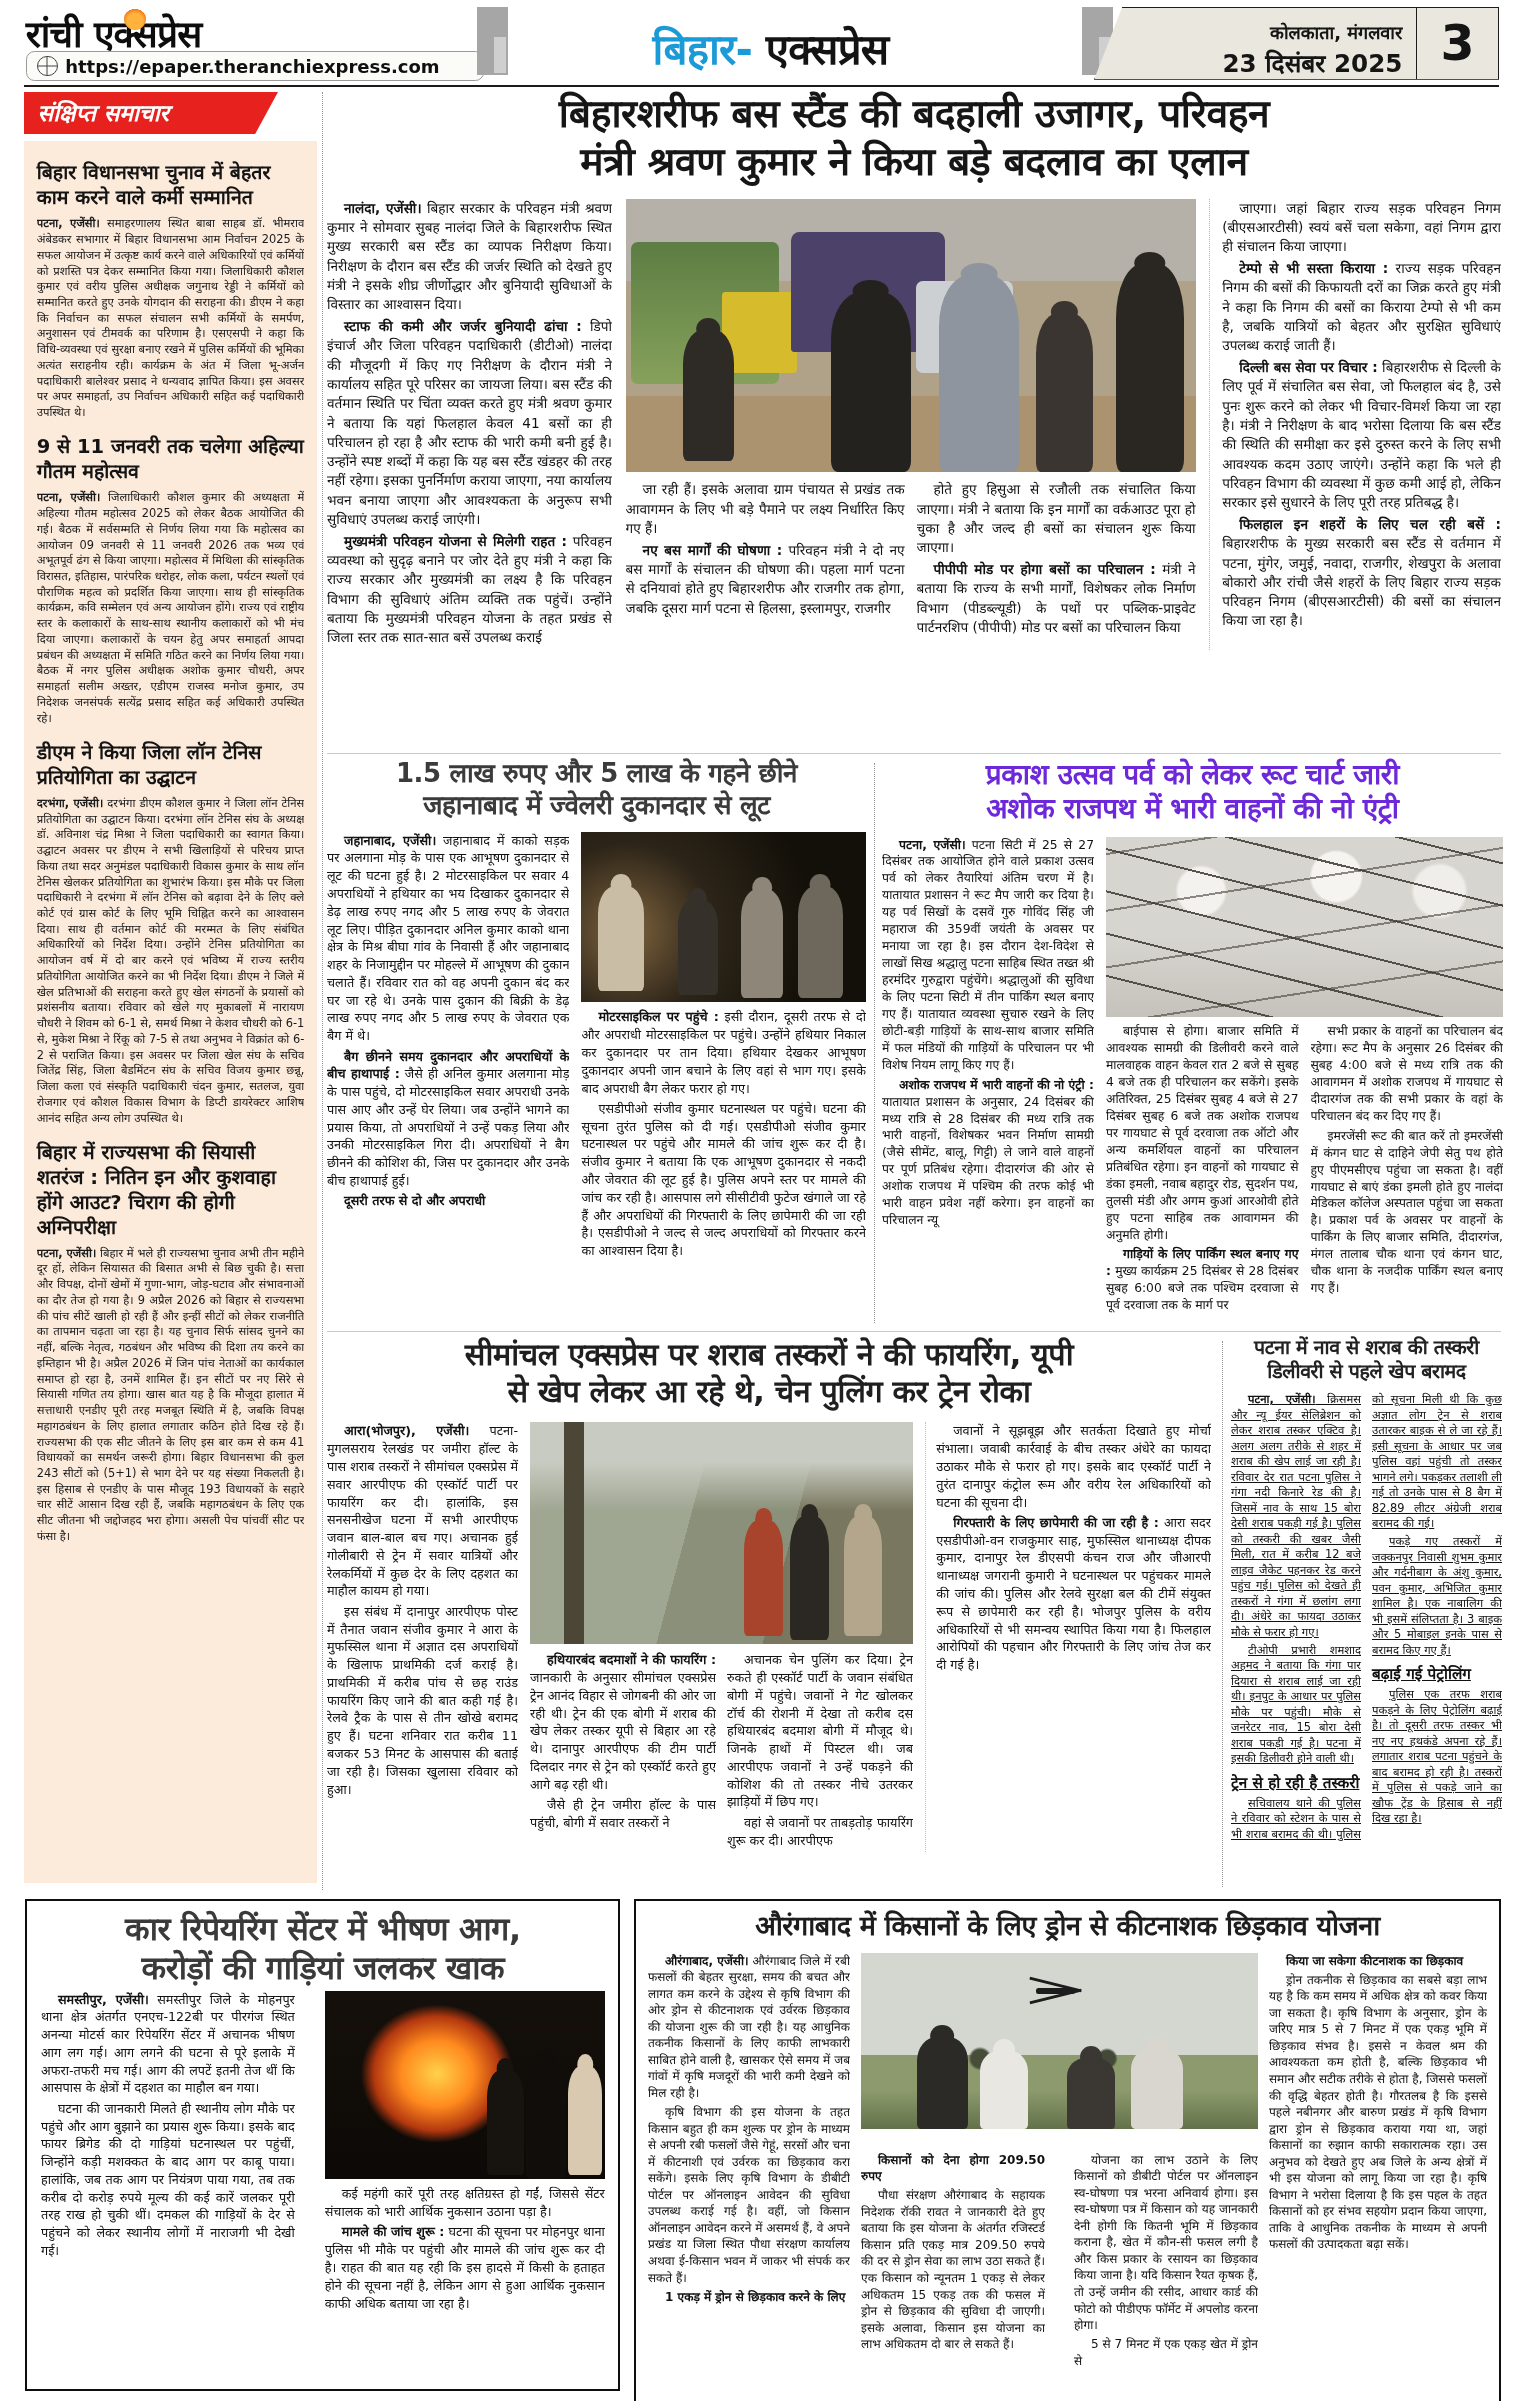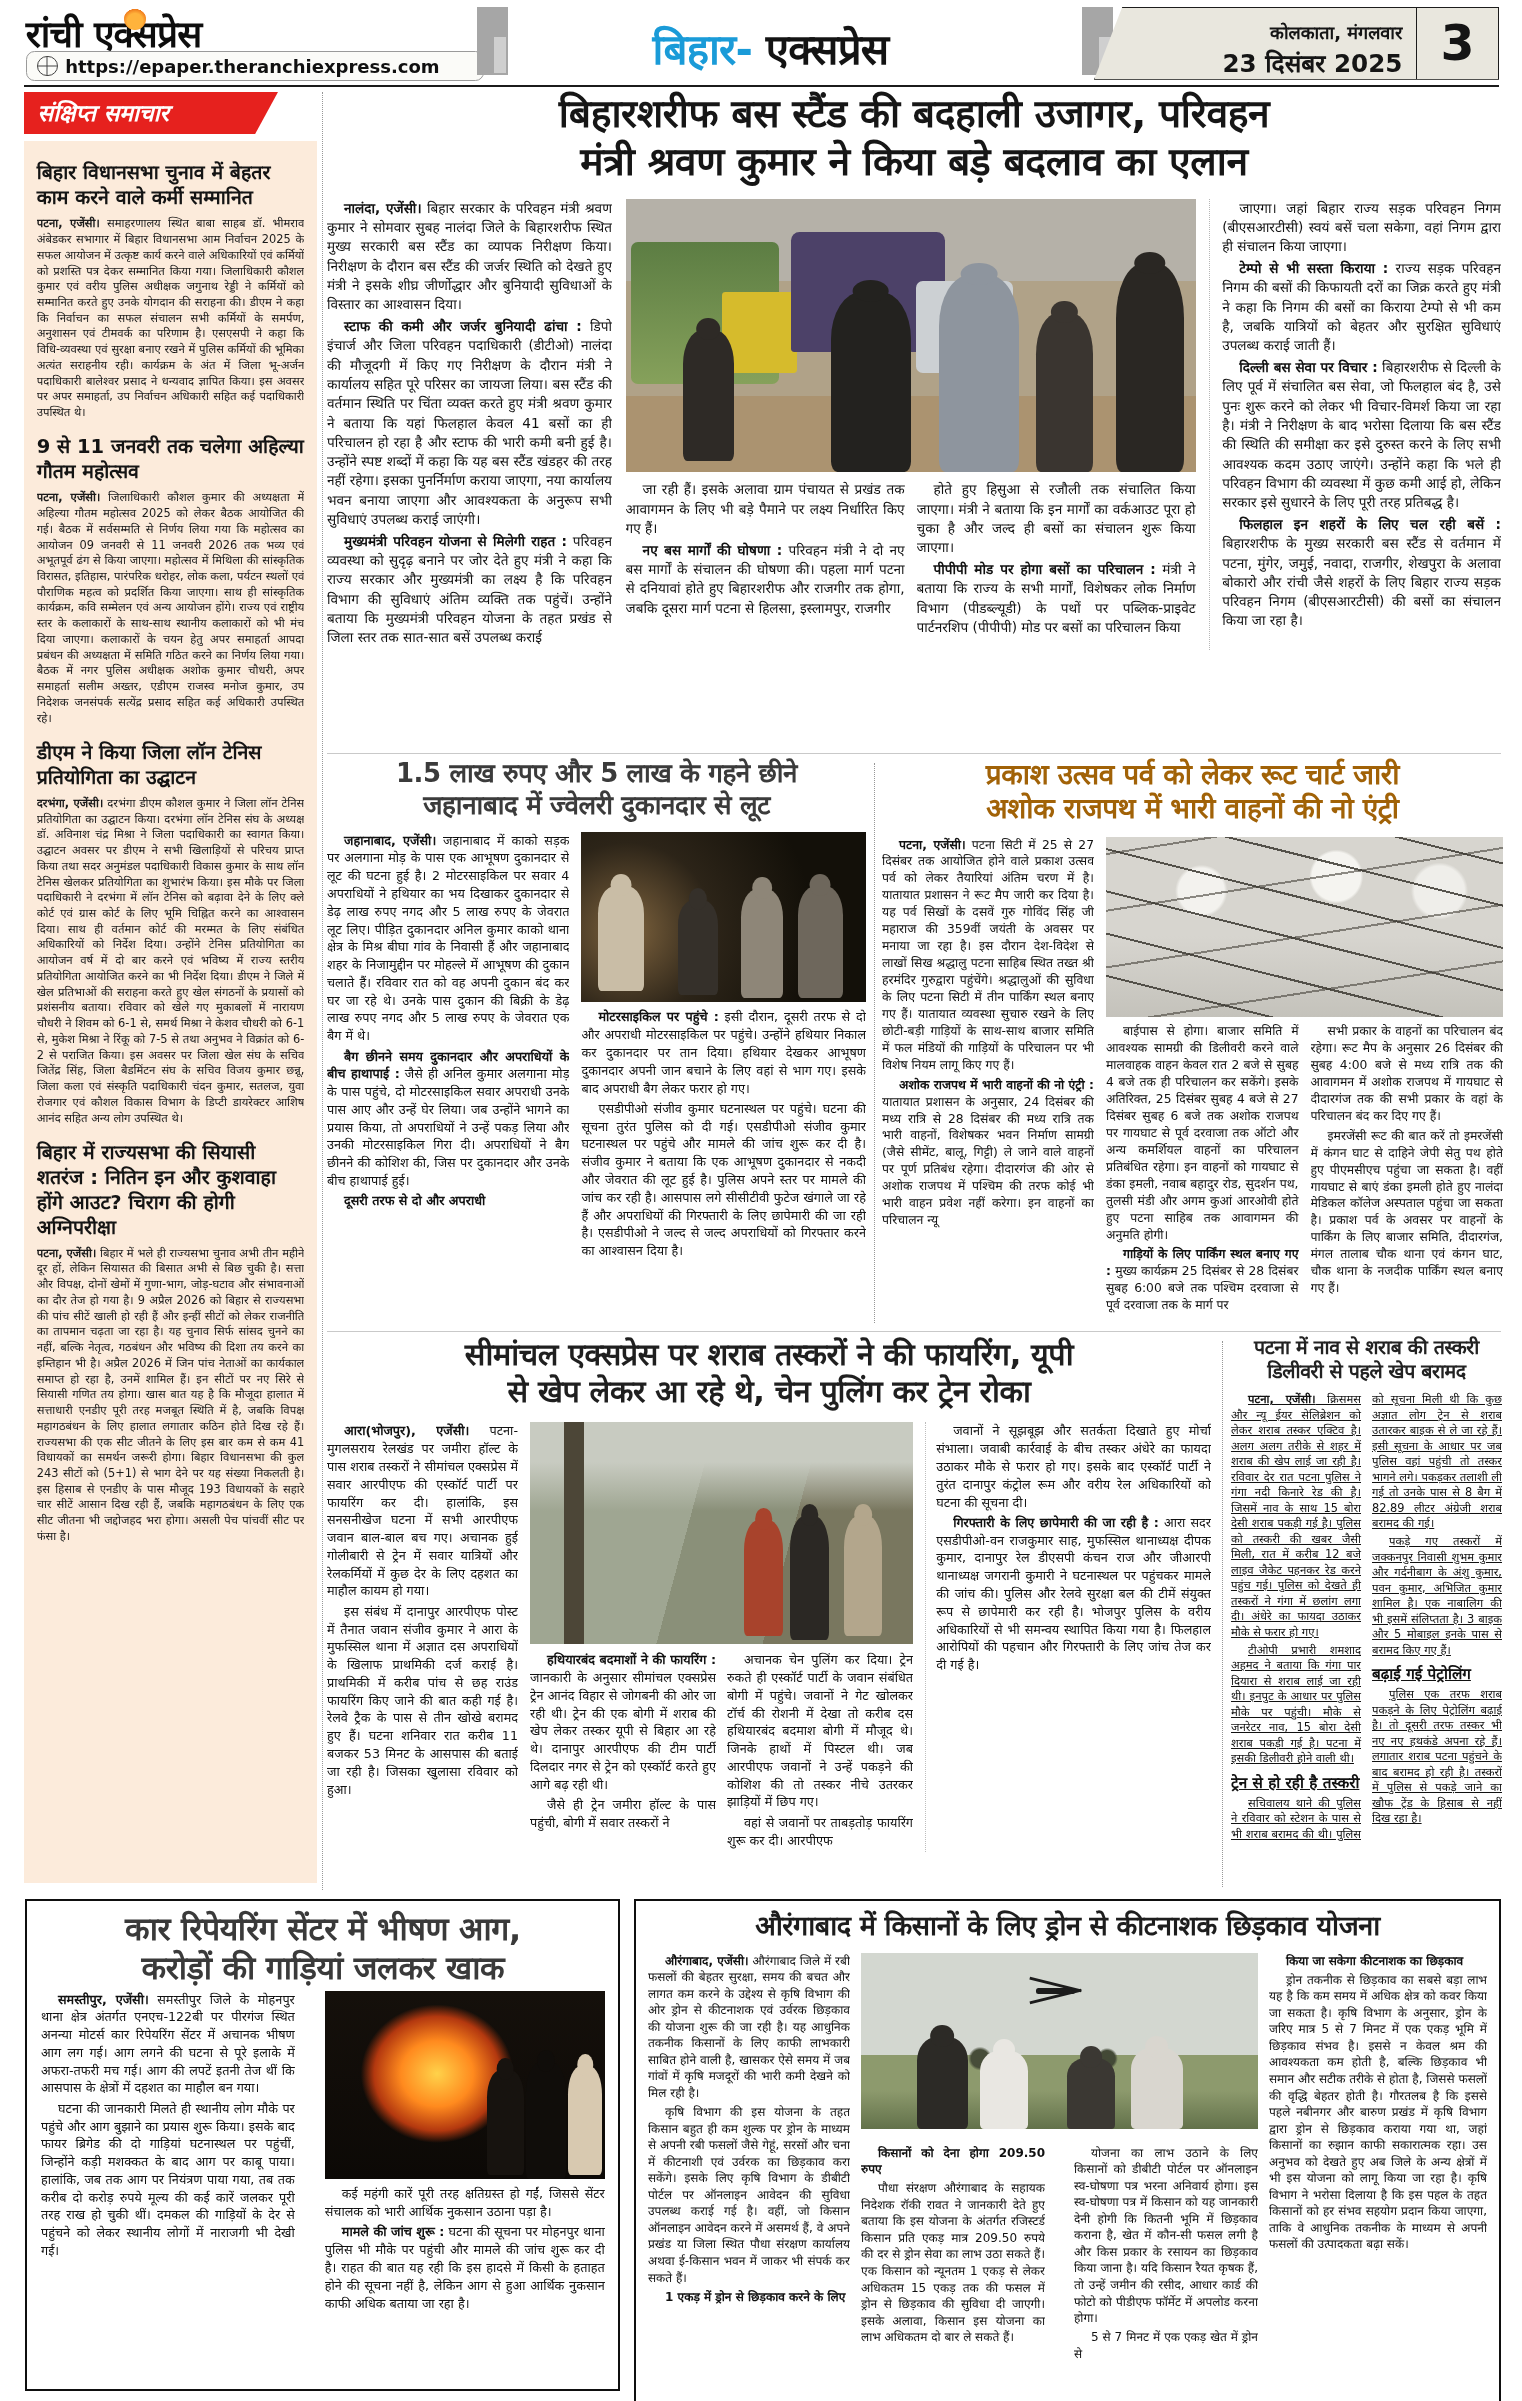--- a/index.html
+++ b/index.html
@@ -70,21 +70,21 @@
   .story-loot .hl{font-size:26px;color:#3b3b3b;}
   .loot-cols{margin-top:10.2px;gap:12px;font-size:12.7px;line-height:1.4;}
   .l-col1{width:46%;} .l-col2{width:54%;}
   .photo-night{width:100%;height:170px;margin-bottom:6.8px;
       background:radial-gradient(circle at 16% 58%,#6d5636 0 7%,#2c2418 34%,#131009 72%);}
   .f-n1{left:6%;bottom:6%;width:16%;height:62%;background:#c9bda6;}
   .f-n2{left:34%;bottom:4%;width:14%;height:56%;background:#35302a;}
   .f-n3{left:56%;bottom:2%;width:15%;height:64%;background:#8e8678;}
   .f-n4{left:76%;bottom:2%;width:16%;height:66%;background:#6e675c;}
   .story-prakash{position:absolute;left:882px;top:758px;width:621px;height:566px;}
-  .story-prakash .hl{font-size:28px;color:#a16207;}
+  .story-prakash .hl{font-size:28px;color:#6d28d9;}
   .pk-cols{margin-top:10.2px;gap:12px;font-size:12.3px;line-height:1.38;}
   .pk-col1{width:212px;flex:0 0 auto;}
   .pk-right{flex:1;display:flex;flex-direction:column;}
   .pk-two{display:flex;gap:12px;margin-top:6.8px;}
   .pk-two .coltxt{width:50%;}
   .photo-gurudwara{width:100%;height:180px;
      background:
        repeating-linear-gradient(14deg,transparent 0 39px,rgba(60,57,50,.85) 39px 41px),
        repeating-linear-gradient(-9deg,transparent 0 54px,rgba(70,66,58,.6) 54px 56px),
        radial-gradient(circle at 24% 30%,#f3f2ee 0 7%,transparent 8%),
@@ -122,21 +122,21 @@
      linear-gradient(#15100b,#0c0906);}
   .f-f1{left:58%;bottom:2%;width:13%;height:56%;background:#17130f;}
   .f-f2{left:72%;bottom:0;width:14%;height:62%;background:#100d0a;}
   .f-f3{left:87%;bottom:2%;width:12%;height:58%;background:#d8c9b0;}
   .story-drone{position:absolute;left:634px;top:1899px;width:867px;height:560px;border:2.5px solid #0f0f0f;
                padding:8.5px 12px;box-sizing:border-box;}
   .story-drone .hl{font-size:27px;color:#1d1d1d;}
   .dr-cols{margin-top:10.2px;gap:11px;font-size:12px;line-height:1.38;}
   .dr-col1{width:202px;flex:0 0 auto;}
   .dr-mid{width:397px;flex:0 0 auto;}
-  .dr-two{display:flex;gap:29px;margin-top:16px;}
+  .dr-two{display:flex;gap:29px;margin-top:23px;}
   .dr-two .coltxt{width:50%;}
   .dr-col4{flex:1;}
   .photo-field{width:100%;height:176px;background:
      radial-gradient(circle at 20% 62%,#3e4433 0 3%,transparent 4%),
      radial-gradient(circle at 30% 60%,#474d39 0 3%,transparent 4%),
      radial-gradient(circle at 62% 60%,#434936 0 3%,transparent 4%),
      linear-gradient(#d3d7d0 0 58%,#8d9a6d 58% 78%,#62714a 100%);}
   .drone-x{position:absolute;left:44%;top:20%;width:39px;height:6px;background:#1c1c1c;border-radius:2.5px;}
   .drone-x:before{content:"";position:absolute;left:-6.8px;top:-5.1px;width:53px;height:2.5px;background:#1c1c1c;transform:rotate(14deg);}
   .drone-x:after{content:"";position:absolute;left:-6.8px;top:7.6px;width:53px;height:2.5px;background:#1c1c1c;transform:rotate(-14deg);}

